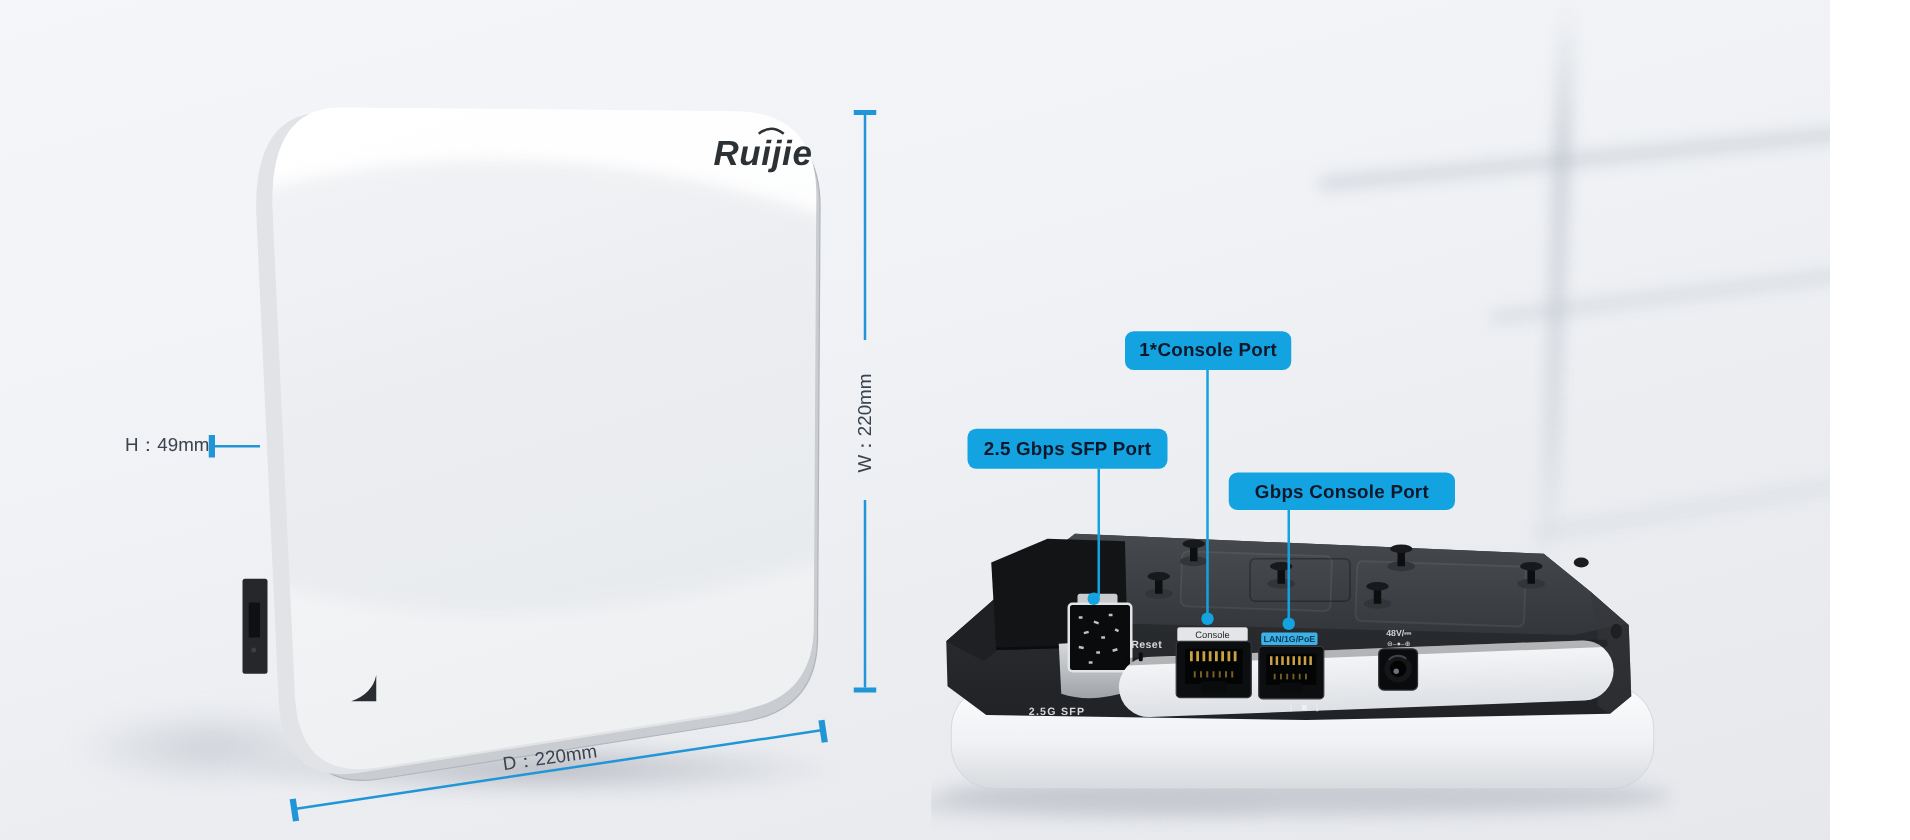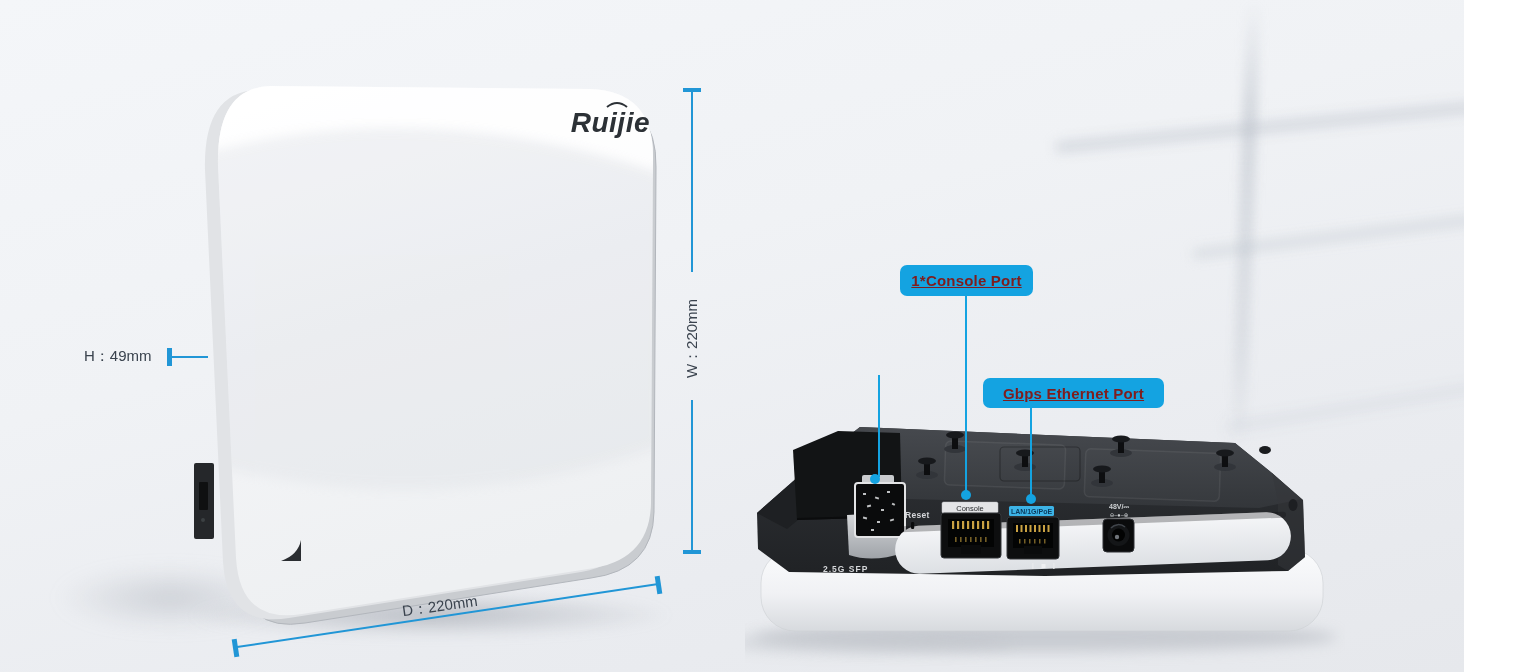--- a/index.html
+++ b/index.html
@@ -18,22 +18,22 @@
   .shadow{position:absolute; border-radius:50%; pointer-events:none;}
   .shadow-ap{left:185px; top:592px; width:490px; height:46px;
     background:radial-gradient(ellipse at center,rgba(138,144,154,.5),rgba(138,144,154,0) 70%); filter:blur(6px);}
   .shadow-ap-side{left:55px; top:566px; width:230px; height:64px;
     background:radial-gradient(ellipse at center,rgba(156,162,172,.38),rgba(156,162,172,0) 70%); filter:blur(9px);}
   .dev-svg{position:absolute; left:745px; top:405px;}
   .ap-svg{position:absolute; left:170px; top:58px;}
   svg text{font-family:"Liberation Sans","DejaVu Sans",sans-serif;}
 
   .callout{position:absolute; display:flex; align-items:center; justify-content:center;
-    background:var(--accent-blue,#14a3e1); color:#7f1d1d; font-weight:bold; font-size:15px;
-    border-radius:7px; letter-spacing:.2px; z-index:6;text-decoration:underline;}
+    background:var(--accent-blue,#14a3e1); color:#0f172a; font-weight:bold; font-size:15px;
+    border-radius:7px; letter-spacing:.2px; z-index:6;}
   .leader{position:absolute; width:2px; background:var(--accent-blue,#14a3e1); z-index:5;}
   .dot{position:absolute; width:10px; height:10px; border-radius:50%; background:var(--accent-blue,#14a3e1); z-index:6;}
 
   .dim-label{position:absolute; color:#3a434e; font-size:15px; z-index:6; white-space:nowrap;}
   .dim-label.vert{width:120px; text-align:center; transform:rotate(-90deg);}
   .dim-label.diag{width:120px; text-align:center; transform:rotate(-8deg);}
   .dim-line{position:absolute; background:var(--dimension-line-blue,#2196d6); z-index:5;}
 </style>
 </head>
 <body>
@@ -80,21 +80,21 @@
     </g>
 
     <g>
       <text x="480" y="74" text-anchor="end" font-size="28" font-style="italic" font-weight="600" fill="#2c3136" letter-spacing="0.5">Ruijie</text>
       <path d="M 437,49 Q 447,41 457,49" fill="none" stroke="#2c3136" stroke-width="2"></path>
     </g>
 
     <path fill="#2a2d31" d="M 111,503 Q 128,497 131,482 L 131,503 Z"></path>
   </svg>
 
-  <div class="dim-label" style="left:84px; top:347px;">H：49mm</div>
+  <div class="dim-label" style="left:100px; top:347px;">H：49mm</div>
   <div class="dim-line" style="left:167px; top:348px; width:5px; height:18px;"></div>
   <div class="dim-line" style="left:172px; top:356px; width:36px; height:2px;"></div>
 
   <div class="dim-line" style="left:683px; top:88px;  width:18px; height:4px;"></div>
   <div class="dim-line" style="left:691px; top:92px;  width:2px;  height:180px;"></div>
   <div class="dim-label vert" style="left:632px; top:329px;">W：220mm</div>
   <div class="dim-line" style="left:691px; top:400px; width:2px;  height:150px;"></div>
   <div class="dim-line" style="left:683px; top:550px; width:18px; height:4px;"></div>
 
   <div class="dim-label diag" style="left:380px; top:597px;">D：220mm</div>
@@ -282,24 +282,25 @@
 
     <g fill="#e8eaec" opacity="0.85">
       <rect x="287" y="158" width="1.6" height="6"></rect>
       <rect x="296.5" y="159" width="4" height="4" fill="#f2f3f5"></rect>
       <rect x="308" y="158" width="1.6" height="6"></rect>
     </g>
 
     <text x="78" y="167" font-size="8.5" font-weight="bold" fill="#d5d7da" letter-spacing="1">2.5G SFP</text>
   </svg>
 
+  <div class="callout" style="left:774px; top:343px; width:160px; height:32px;">2.5 Gbps SFP Port</div>
   <div class="leader" style="left:878px; top:375px; height:102px;"></div>
   <div class="dot" style="left:870px; top:474px;"></div>
 
   <div class="callout" style="left:900px; top:265px; width:133px; height:31px;">1*Console Port</div>
   <div class="leader" style="left:965px; top:296px; height:196px;"></div>
   <div class="dot" style="left:961px; top:490px;"></div>
 
-  <div class="callout" style="left:983px; top:378px; width:181px; height:30px;">Gbps Ethernet Port</div>
+  <div class="callout" style="left:983px; top:378px; width:181px; height:30px;">Gbps Console Port</div>
   <div class="leader" style="left:1030px; top:408px; height:88px;"></div>
   <div class="dot" style="left:1026px; top:494px;"></div>
 
 </div>
 
 </body></html>

